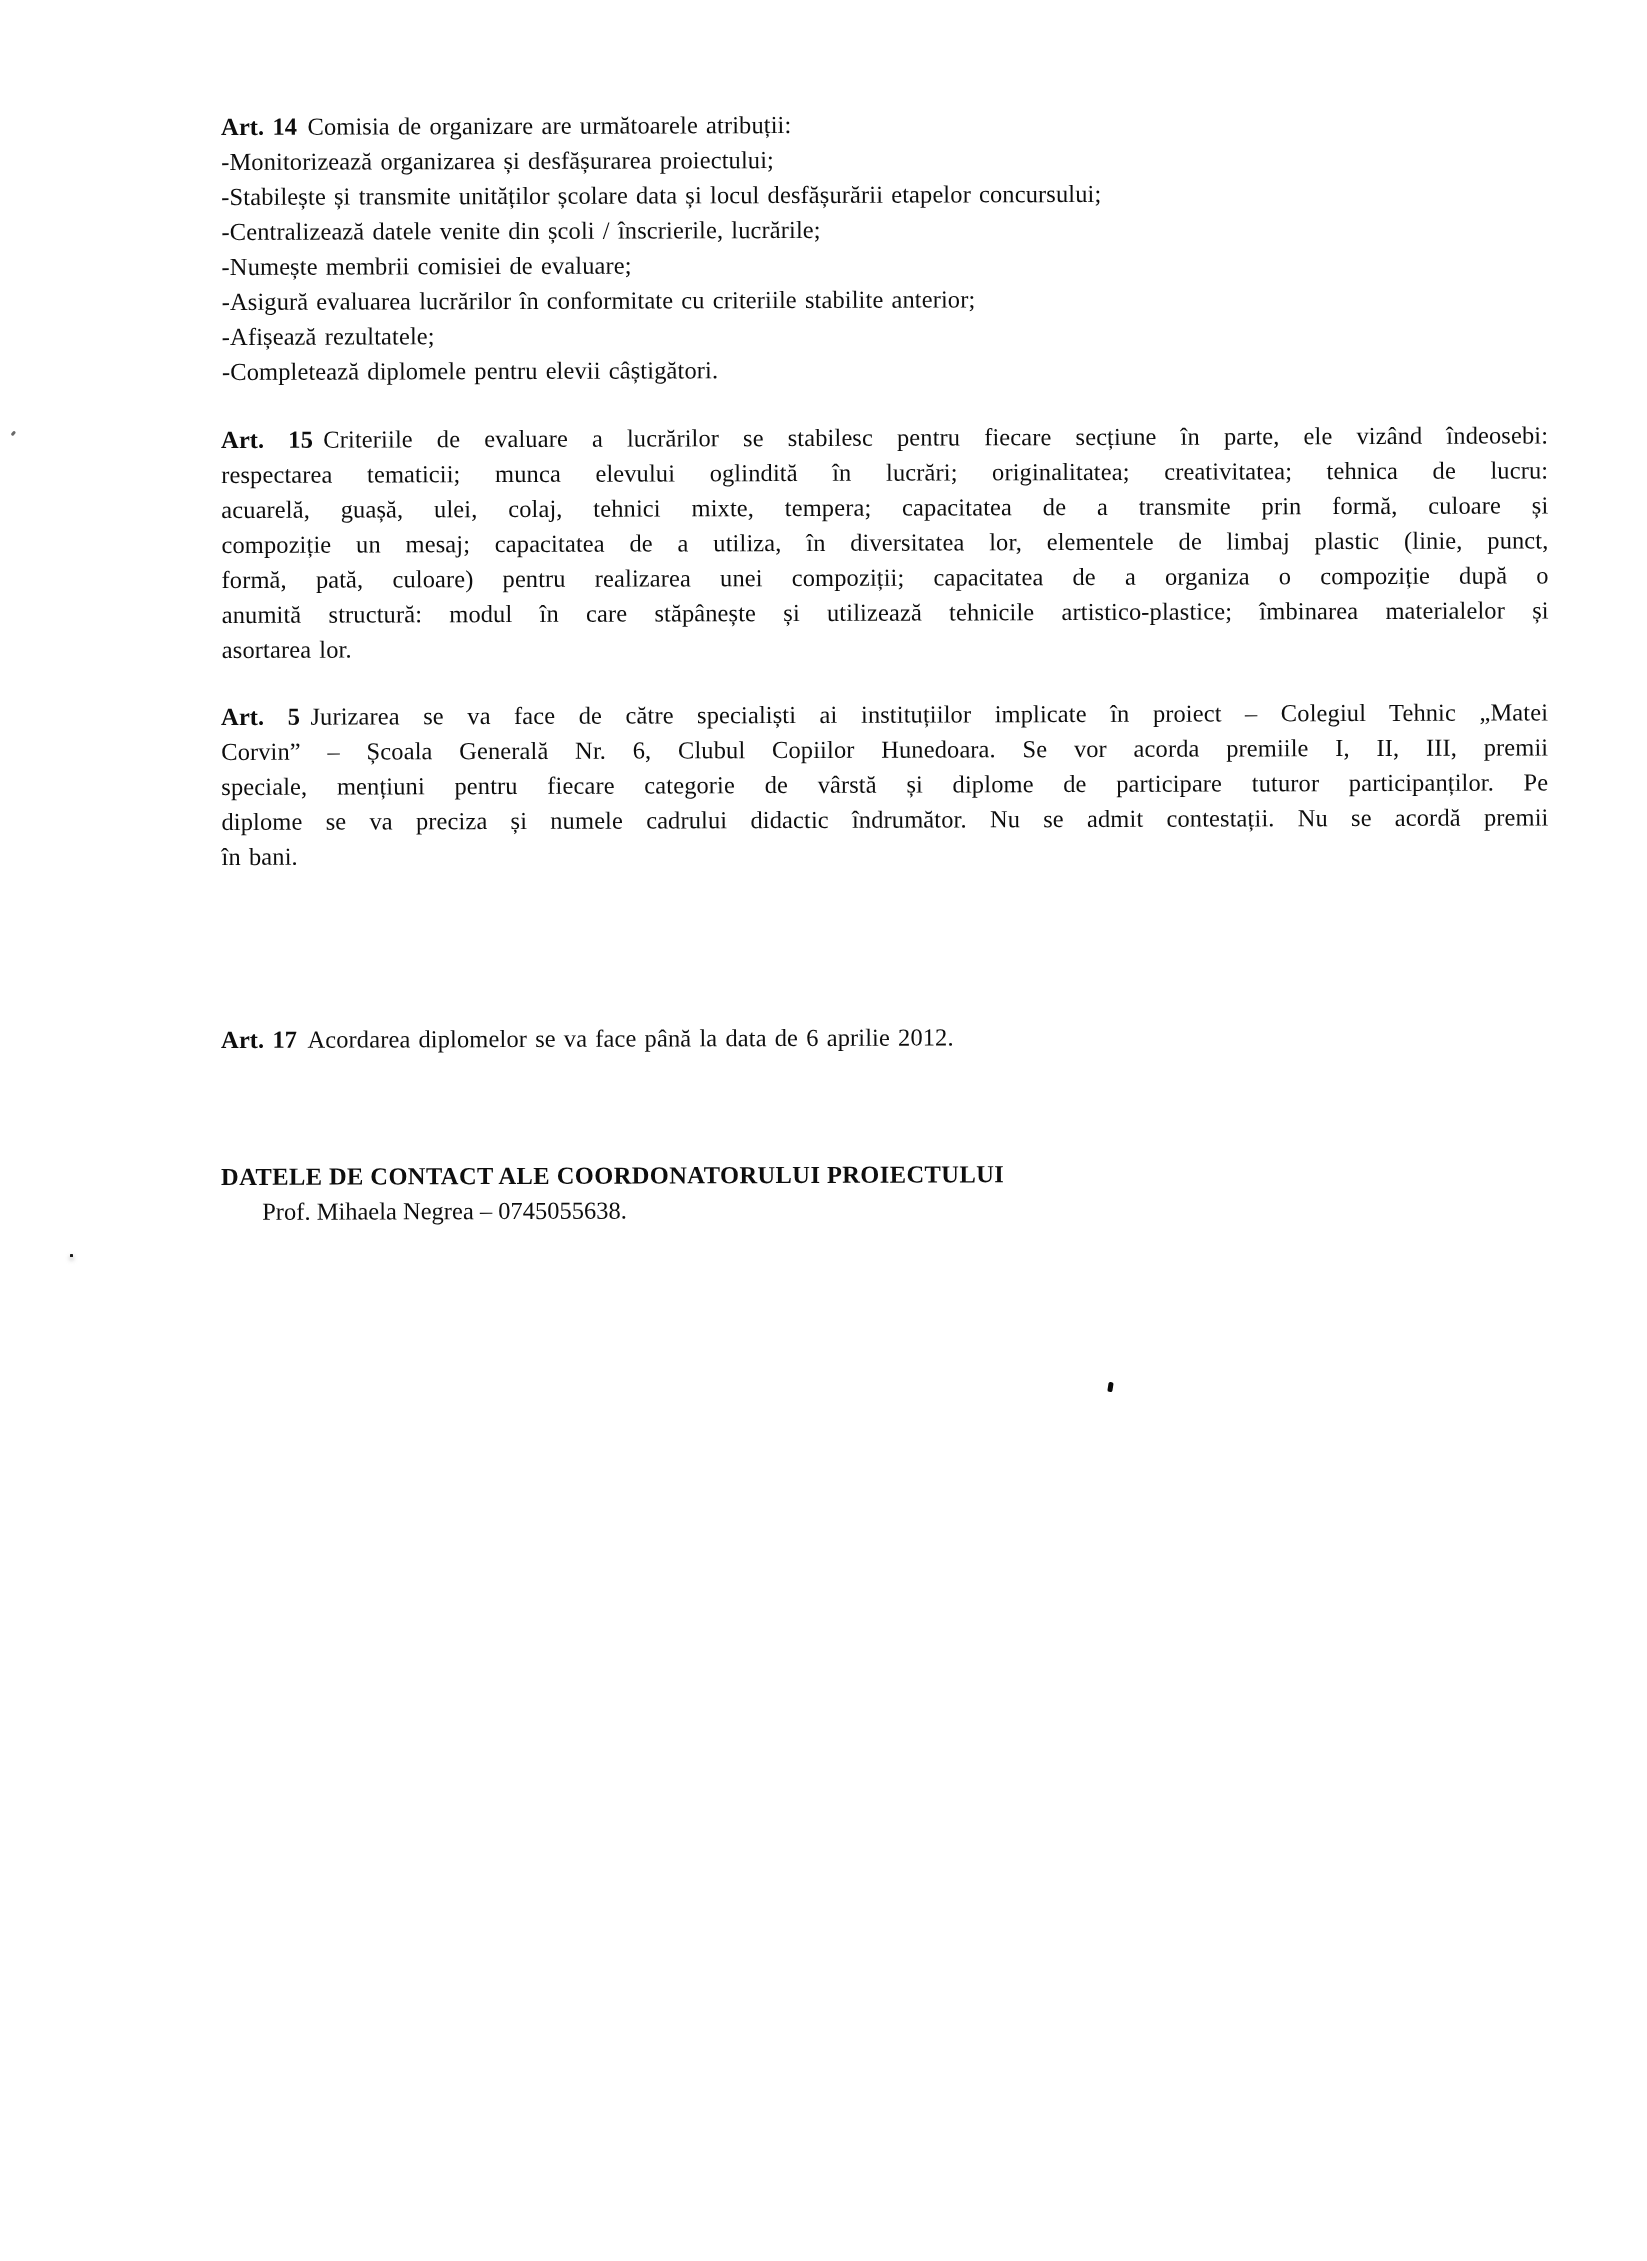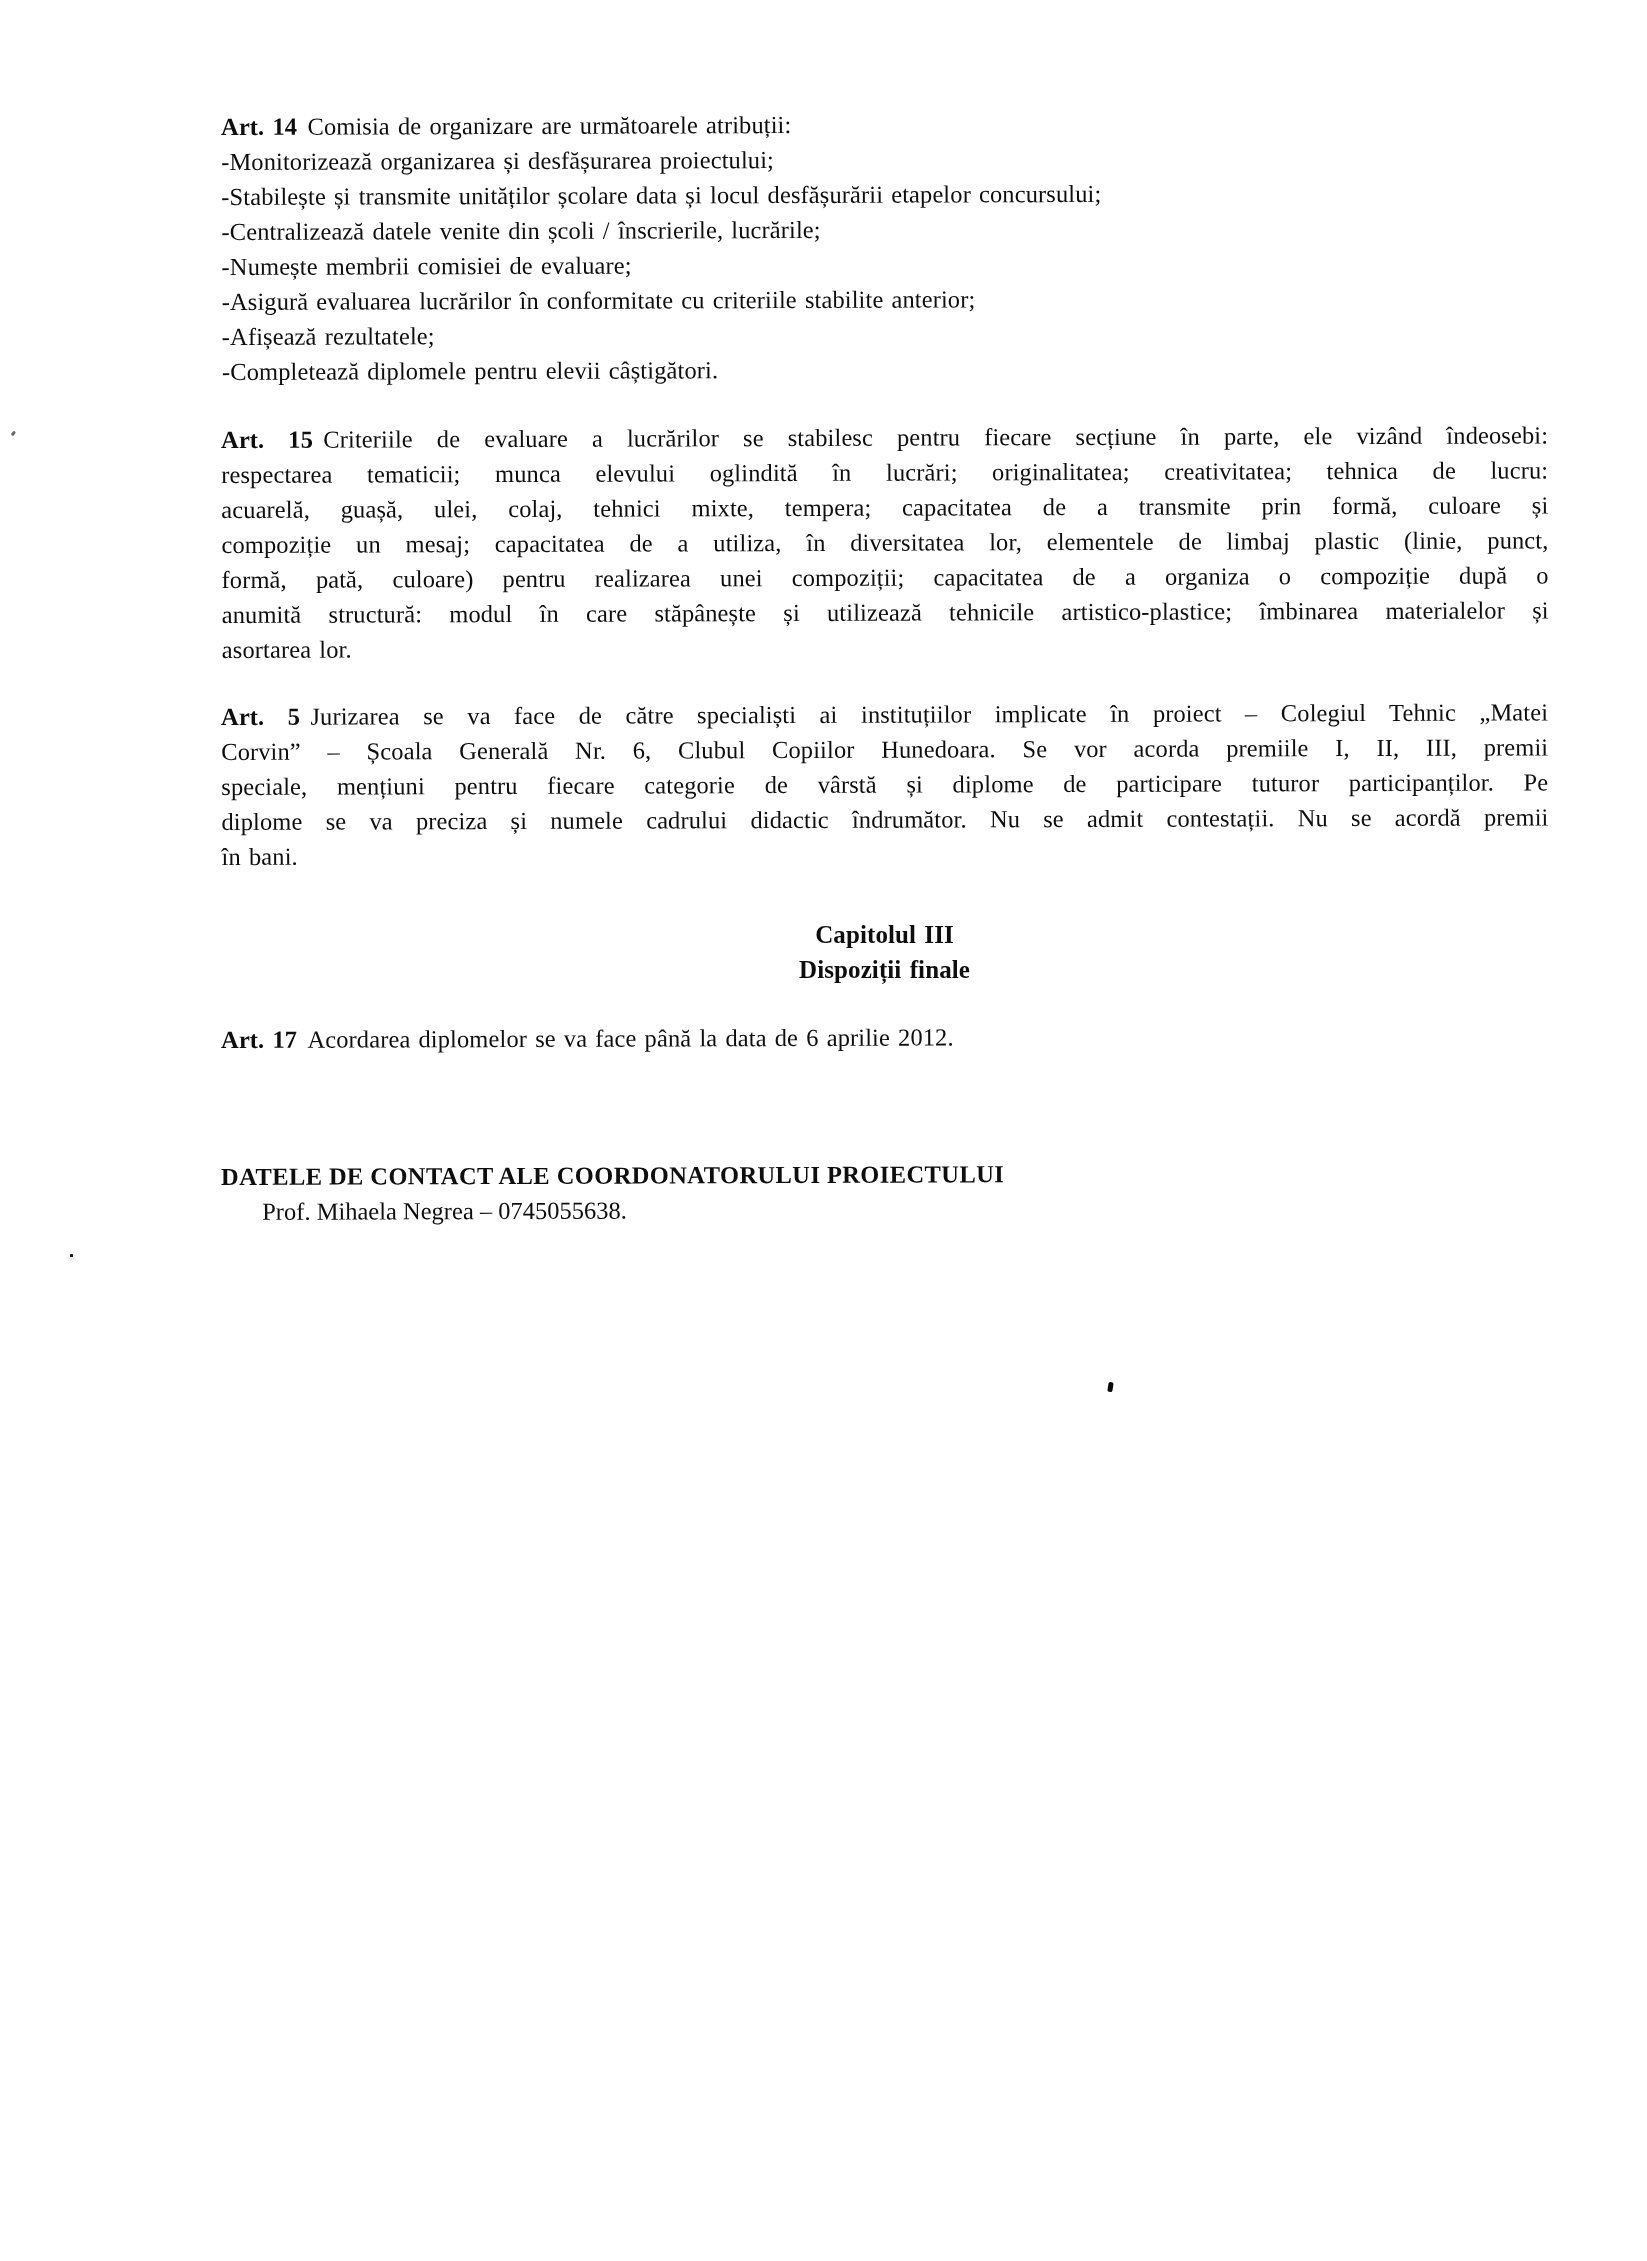--- a/index.html
+++ b/index.html
@@ -111,24 +111,20 @@
   </div>
 
   <div class="textblock" style="top:699px;">
     <div class="jline"><span class="artlabel">Art. 5</span><span>Jurizarea se va face de către specialiști ai instituțiilor implicate în proiect – Colegiul Tehnic „Matei</span></div>
     <div class="jline">Corvin” – Școala Generală Nr. 6, Clubul Copiilor Hunedoara. Se vor acorda premiile I, II, III, premii</div>
     <div class="jline">speciale, mențiuni pentru fiecare categorie de vârstă și diplome de participare tuturor participanților. Pe</div>
     <div class="jline">diplome se va preciza și numele cadrului didactic îndrumător. Nu se admit contestații. Nu se acordă premii</div>
     <div class="lastline">în bani.</div>
   </div>
 
-  <div class="chapter" style="top:917px;">
-    <div class="line">Capitolul III</div>
-    <div class="line">Dispoziții finale</div>
-  </div>
 
   <div class="textblock" style="top:1022px;">
     <div class="line"><span class="artlabel">Art. 17</span><span>Acordarea diplomelor se va face până la data de 6 aprilie 2012.</span></div>
   </div>
 
   <div class="textblock" style="top:1159px;">
     <div class="contact-heading">DATELE DE CONTACT ALE COORDONATORULUI PROIECTULUI</div>
     <div class="contact-line">Prof. Mihaela Negrea – 0745055638.</div>
   </div>
 

